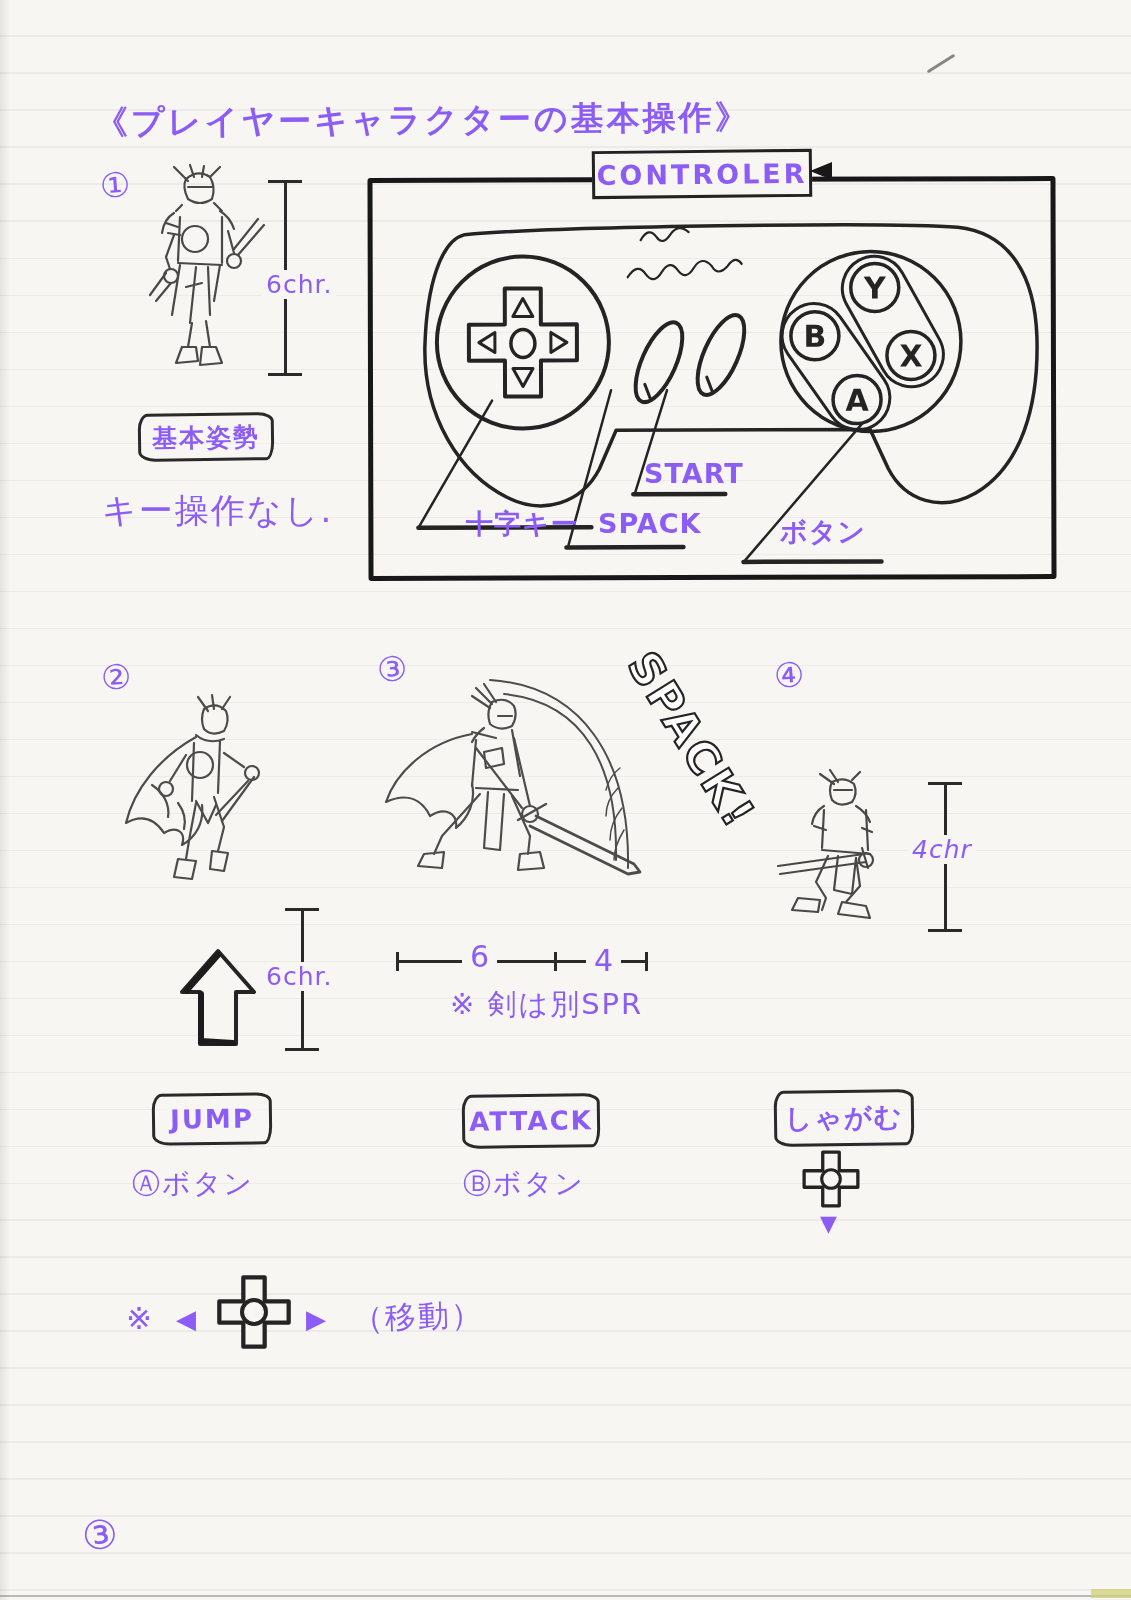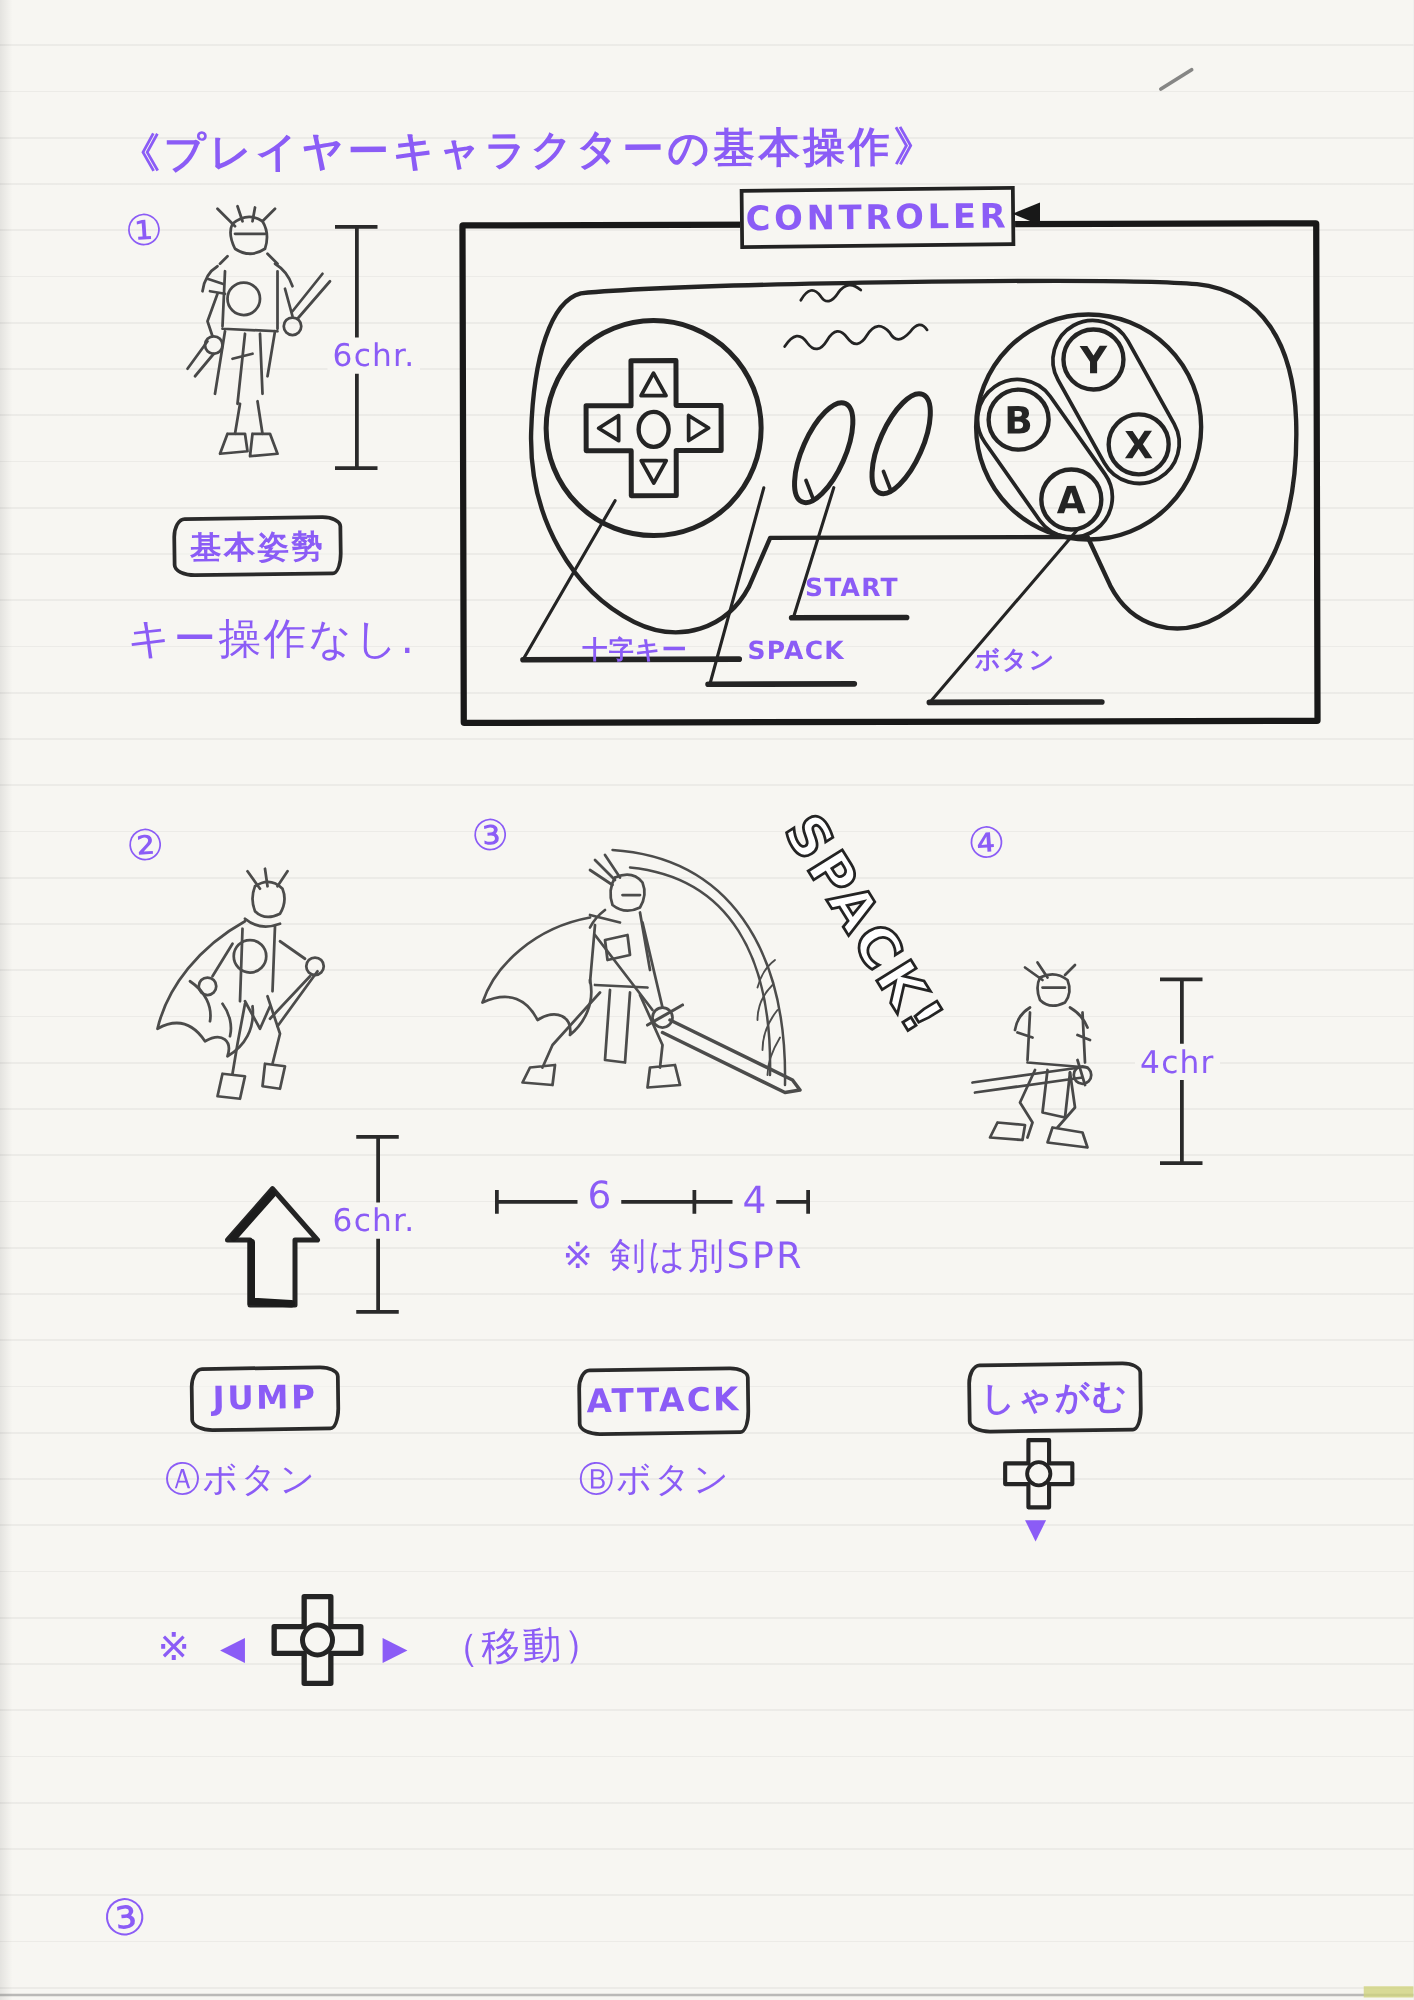--- a/index.html
+++ b/index.html
@@ -26,21 +26,21 @@
   }
   .note-text{font-size:34px;letter-spacing:2px;white-space:nowrap;}
   
   .ctl-frame{border:5px solid #181818;border-radius:3px;transform:rotate(-0.15deg);}
   .ctl-label-box{
     border:3px solid #222;background:#f7f6f2;display:flex;align-items:center;justify-content:center;
     font-size:27px;font-weight:bold;letter-spacing:3px;z-index:6;transform:rotate(-0.6deg);
   }
   .arrow-left-tri{width:0;height:0;border-top:9px solid transparent;border-bottom:9px solid transparent;
     border-right:22px solid #181818;z-index:6;}
-  .lbl{font-size:20px;letter-spacing:1px;font-weight:bold;white-space:nowrap;z-index:5;}
+  .lbl{font-size:27px;letter-spacing:1px;font-weight:bold;white-space:nowrap;z-index:5;}
   
   .vruler::before,.vruler::after{content:"";position:absolute;left:0;right:0;height:3px;background:#2a2a2a;}
   .vruler::before{top:0;}
   .vruler::after{bottom:0;}
   .vruler .bar{position:absolute;left:50%;top:2px;bottom:2px;width:3px;margin-left:-1.5px;background:#2a2a2a;}
   .vruler{width:34px;}
   .vruler-label{font-size:25px;letter-spacing:1px;white-space:nowrap;}
   .hruler .line{position:absolute;left:0;right:0;top:8px;height:3px;background:#2a2a2a;}
   .hruler .cap{position:absolute;top:0;width:3px;height:19px;background:#2a2a2a;}
   .hruler-num{font-size:30px;background:#f7f6f2;padding:0 8px;line-height:1;z-index:2;}
@@ -245,21 +245,21 @@
       <circle cx="98" cy="90" r="7"></circle>
       <path d="M60,86 L48,112 L58,128 L54,140 M30,128 L52,130 L50,142 L24,140 Z"></path>
       <path d="M88,88 L92,116 L78,132 M74,132 L98,136 L102,148 L70,144 Z"></path>
       <path d="M70,86 L66,120 L84,124 L88,88"></path>
     </g>
   </svg>
 
   <div class="abs vruler" style="left:928px;top:782px;height:150px;">
     <span class="bar"></span>
   </div>
-  <div class="abs vruler-label" style="left:908px;top:835px;background:#f7f6f2;padding:0 4px;">4chr</div>
+  <div class="abs vruler-label" style="left:908px;top:835px;background:#f7f6f2;padding:0 4px;font-style:italic;">4chr</div>
 
   <div class="abs box-label" style="left:152px;top:1093px;width:114px;height:46px;">JUMP</div>
   <div class="abs box-label" style="left:462px;top:1094px;width:132px;height:48px;">ATTACK</div>
   <div class="abs box-label" style="left:774px;top:1090px;width:134px;height:50px;font-size:27px;">しゃがむ</div>
 
   <div class="abs btn-note" style="left:132px;top:1165px;">Ⓐボタン</div>
   <div class="abs btn-note" style="left:463px;top:1165px;">Ⓑボタン</div>
 
   <svg class="abs sketch" style="left:800px;top:1148px;" width="62" height="62" viewBox="0 0 60 60">
     <path d="M22,4 h16 v18 h18 v16 h-18 v18 h-16 v-18 h-18 v-16 h18 Z" fill="#f7f6f2" stroke="#242424" stroke-width="3.2" stroke-linejoin="round"></path>

